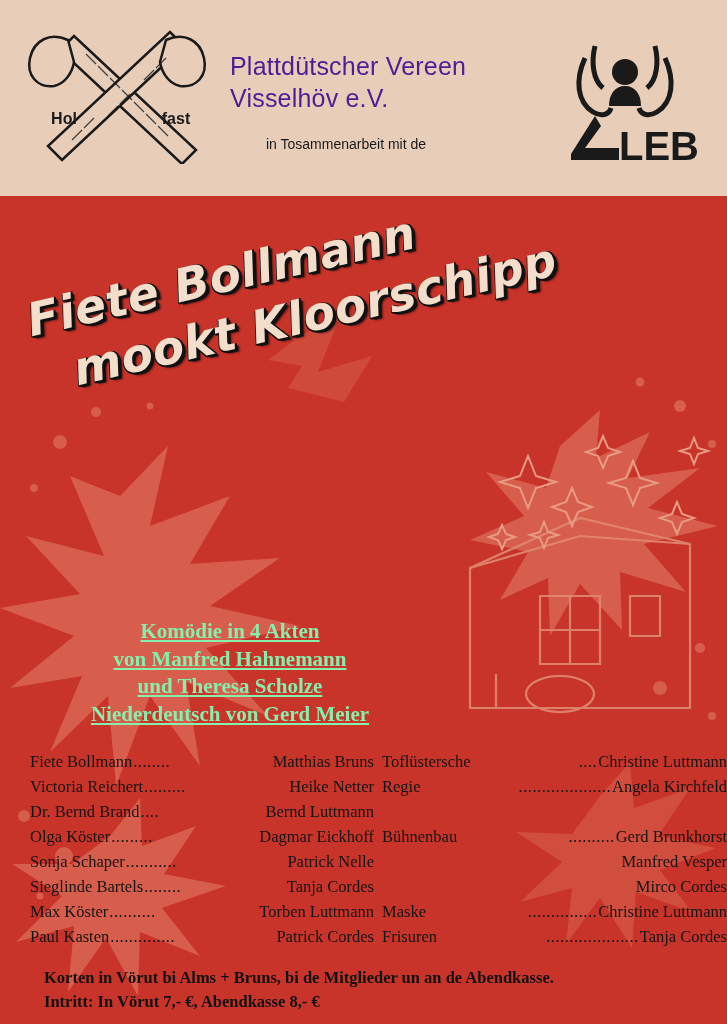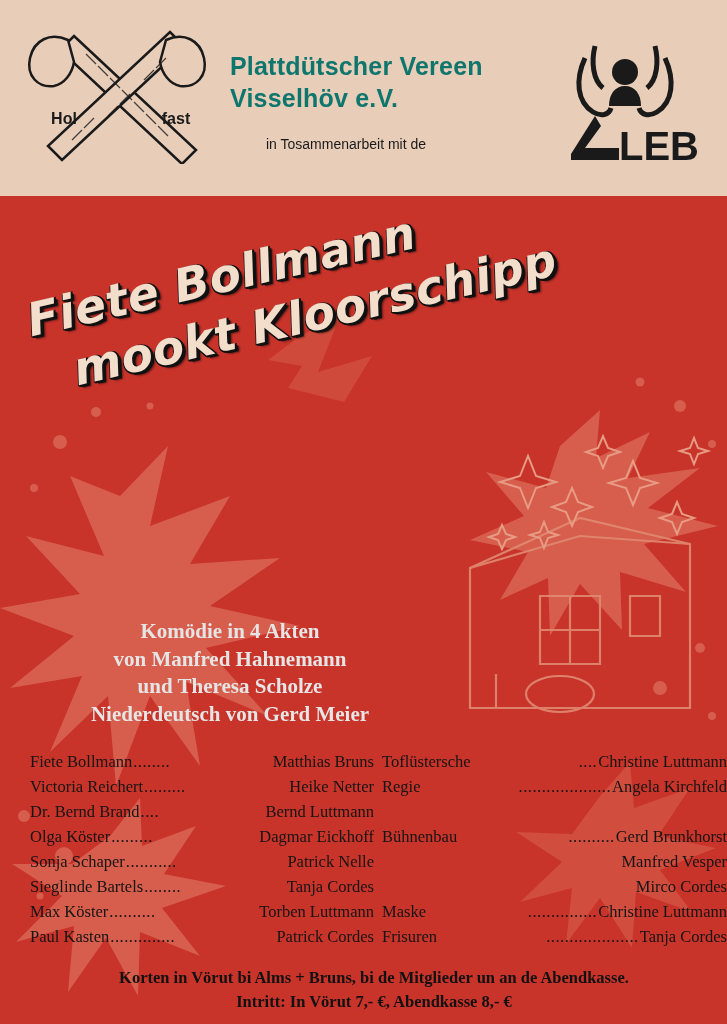--- a/index.html
+++ b/index.html
@@ -32,22 +32,22 @@
     flex: 0 0 auto;
   }
   .logo-left svg { display:block; }
   .club-text {
     flex: 1 1 auto;
     padding-top: 36px;
     padding-left: 14px;
   }
   .club-name {
     font-size: 25px;
-    font-weight: bold;
-    color: #0f766e;
+    font-weight: normal;
+    color: #4c1d95;
     line-height: 1.28;
     letter-spacing: 0.2px;
   }
   .coop-line {
     margin-top: 22px;
     font-size: 14px;
     color: #1a1a1a;
     padding-left: 36px;
   }
   .logo-right {
@@ -106,23 +106,24 @@
   
   .subtitle {
     position: absolute;
     top: 422px;
     left: 0;
     width: 460px;
     text-align: center;
     z-index: 6;
     font-family: "Liberation Serif", serif;
     font-weight: bold;
-    color: #e5e5e5;
+    color: #86efac;
     font-size: 21px;
     line-height: 1.32;
+    text-decoration: underline;
   }
 
   
   .cast {
     position: absolute;
     top: 556px;
     left: 0;
     width: 727px;
     z-index: 6;
     display: flex;
@@ -155,21 +156,20 @@
     position: absolute;
     top: 770px;
     left: 44px;
     width: 660px;
     z-index: 6;
     font-family: "Liberation Serif", serif;
     font-weight: bold;
     font-size: 16.5px;
     color: #111;
     line-height: 1.45;
-    text-align: center;
   }
 </style>
 </head>
 <body>
 
 <div class="header">
 
   <div class="logo-left">
     <svg width="200" height="150" viewBox="0 0 200 150">
       <g stroke="#1a1a1a" stroke-width="2.5" fill="none">

